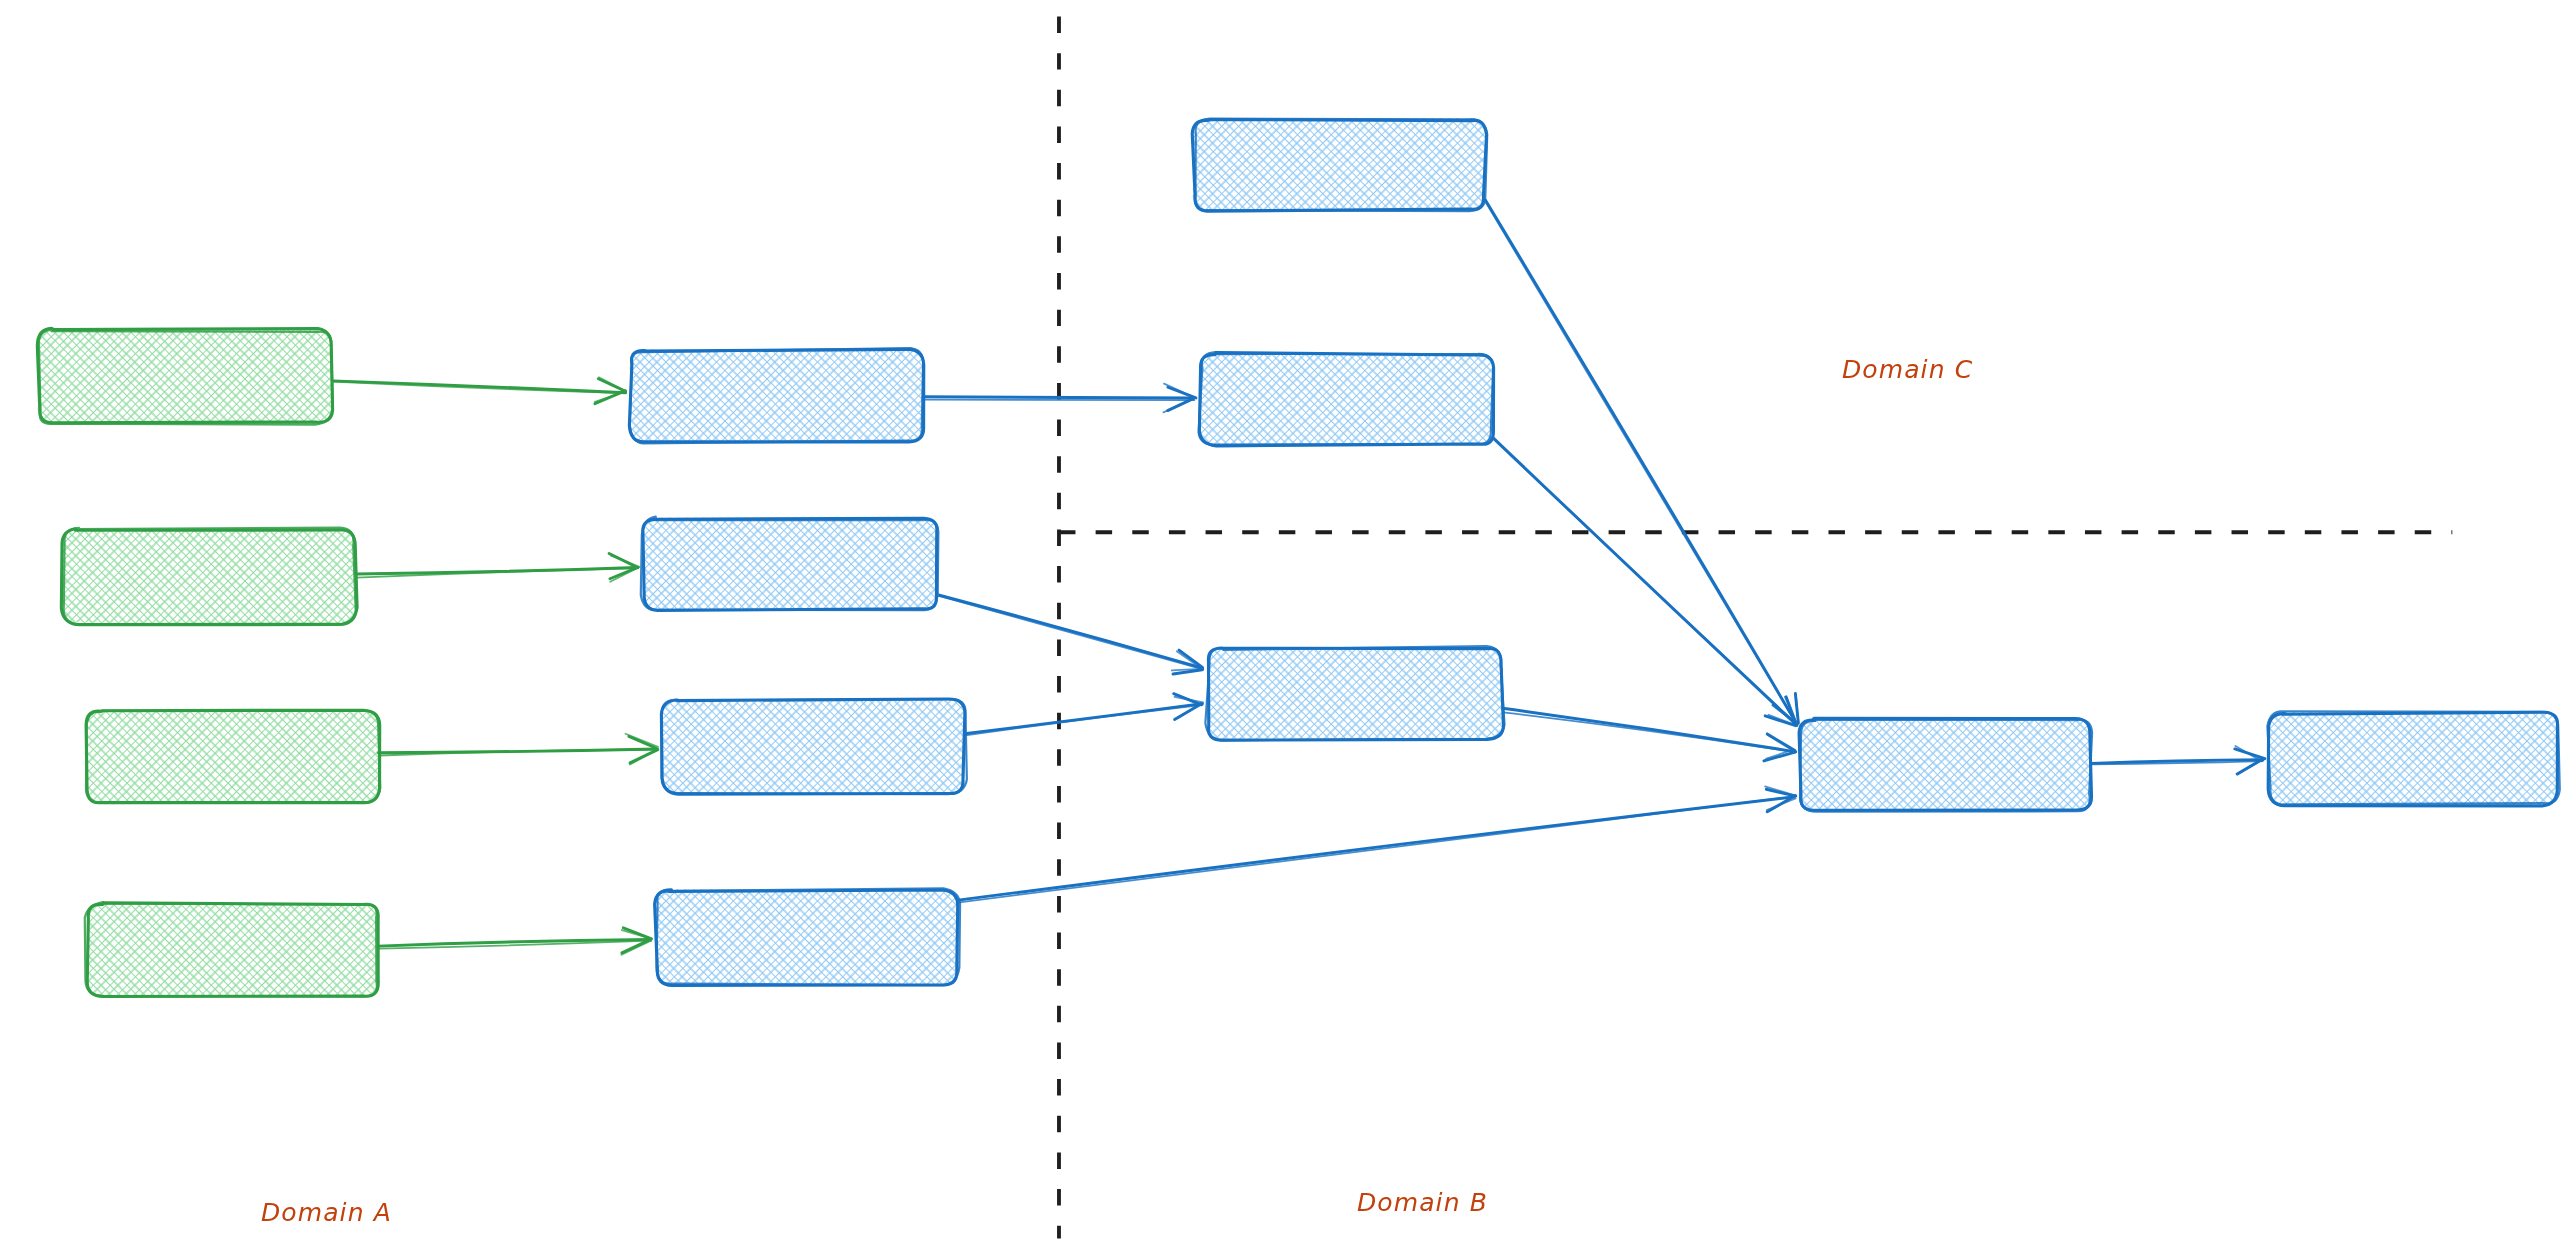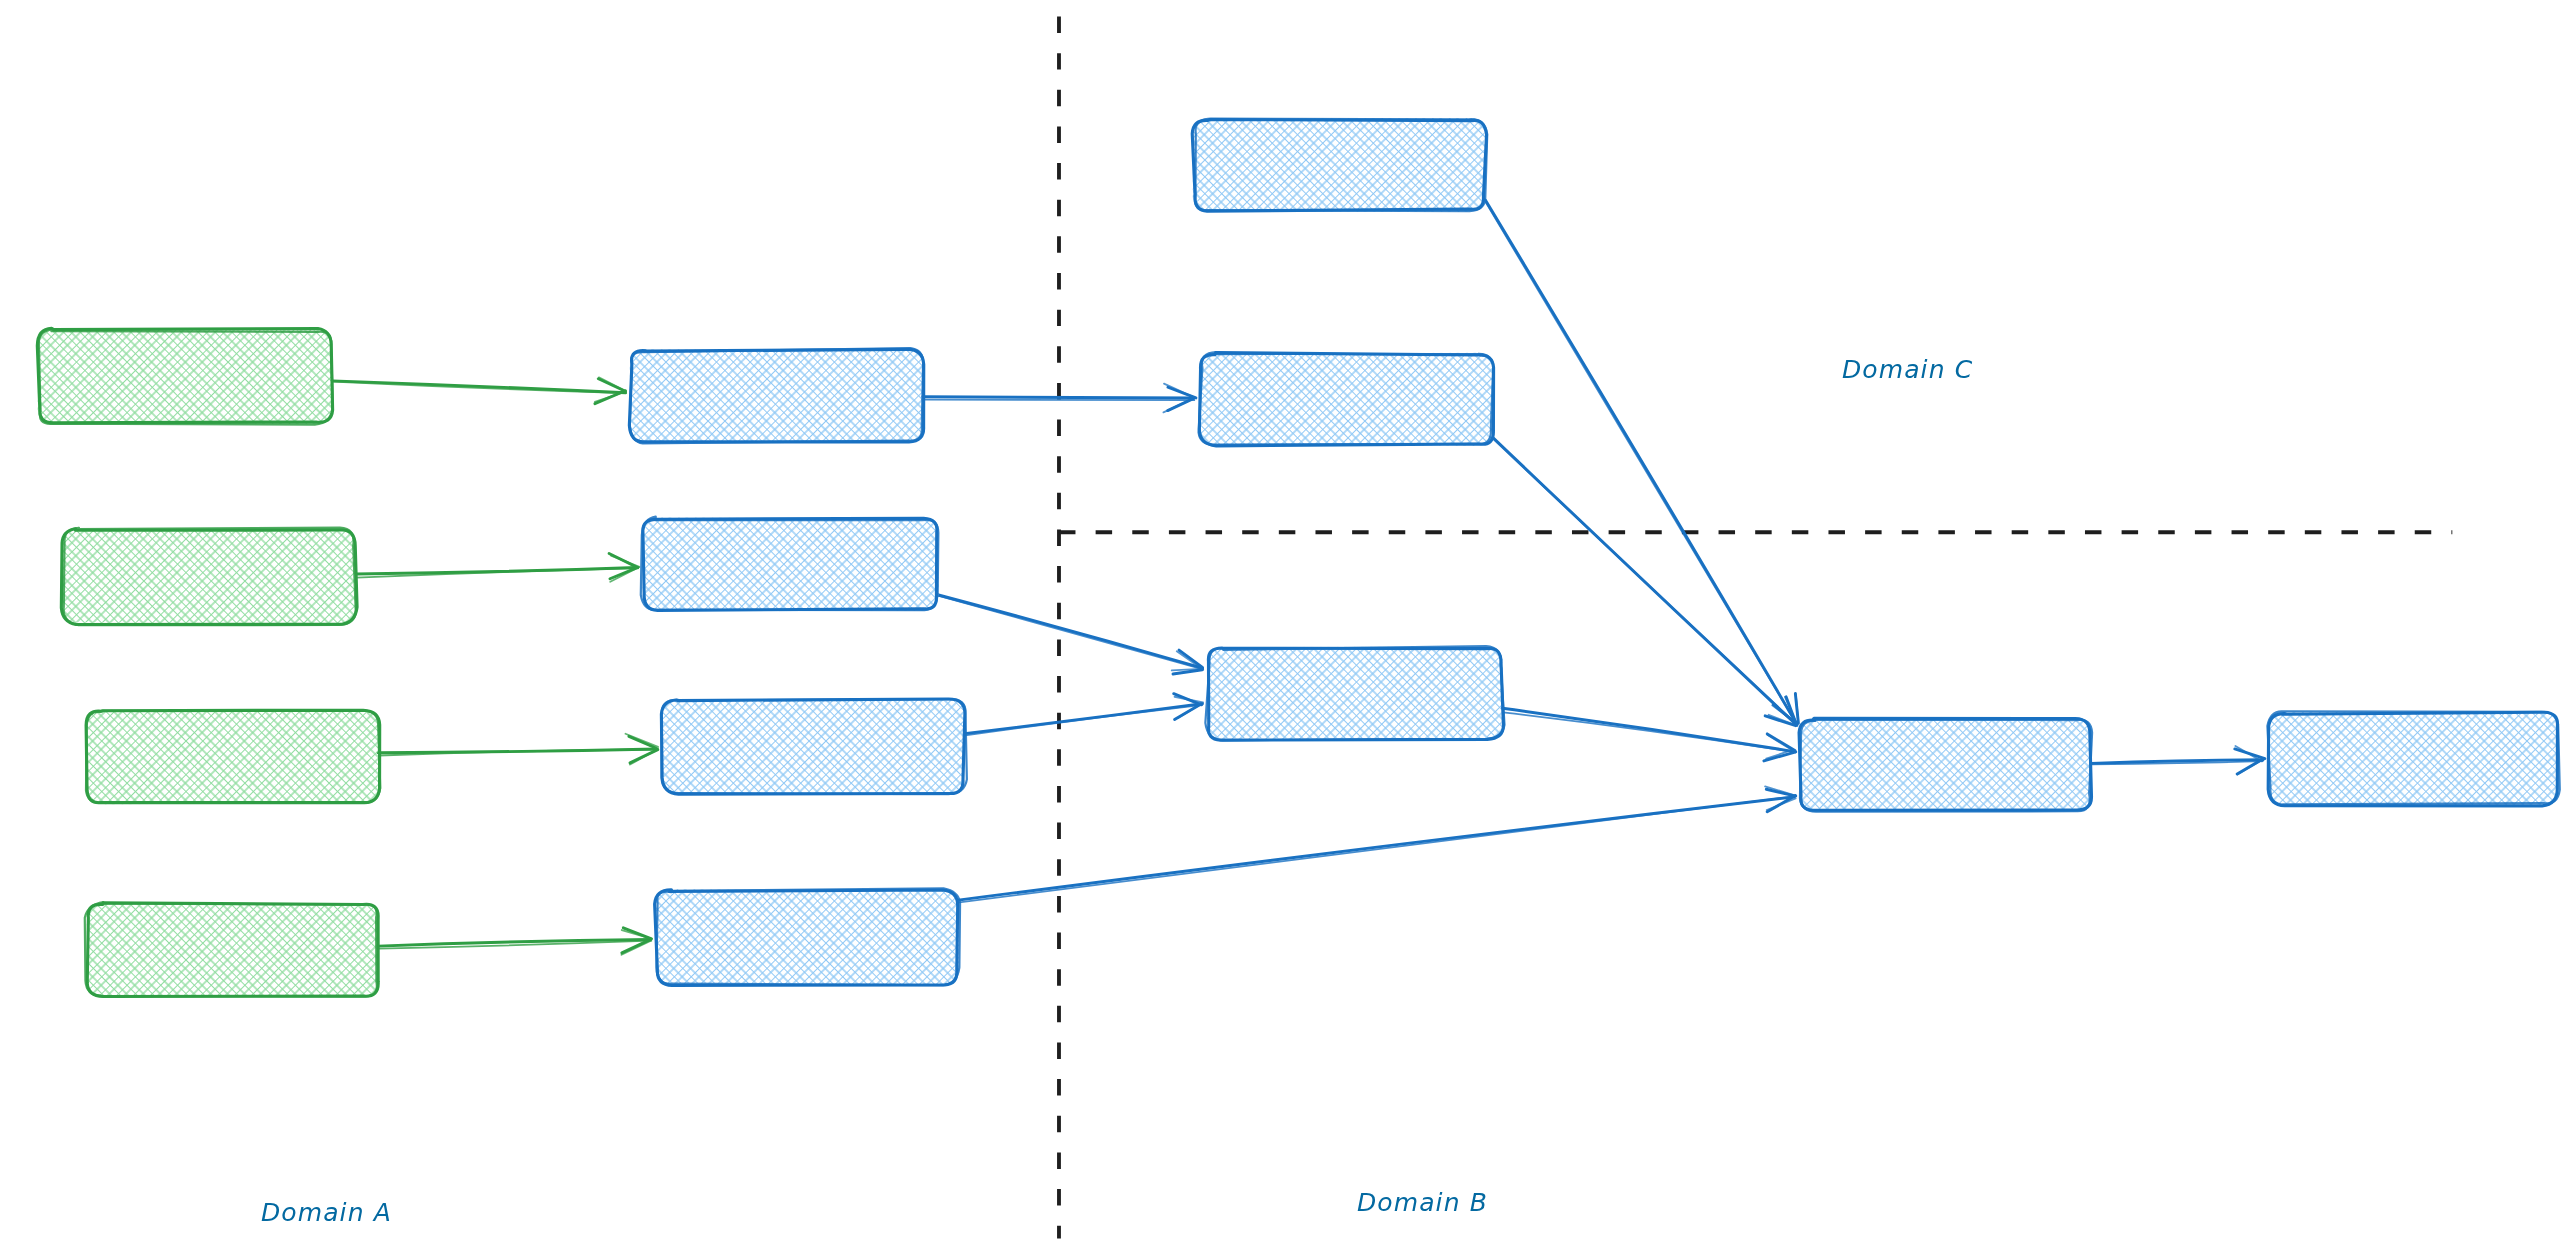--- a/index.html
+++ b/index.html
@@ -1,20 +1,20 @@
 <!DOCTYPE html>
 <html style="font-size:14.7px"><head>
 <meta charset="utf-8">
 <style>
   html,body{margin:0;padding:0;background:#ffffff;}
   body{width:2576px;height:1255px;overflow:hidden;
        font-family:"DejaVu Sans", sans-serif;}
   #stage{position:relative;width:2576px;height:1255px;background:#ffffff;}
   #stage svg.layer{position:absolute;left:0;top:0;width:2576px;height:1255px;}
-  .domain-label{position:absolute;color:#0369a1;font-family:"DejaVu Sans", sans-serif;
+  .domain-label{position:absolute;color:#c2410c;font-family:"DejaVu Sans", sans-serif;
     font-size:25px;letter-spacing:1.1px;white-space:nowrap;font-style:italic;font-weight:500;}
 </style>
 </head>
 <body>
 
 <div id="stage">
 
   <svg class="layer" id="art" viewBox="0 0 2812 1370">
     <defs>
       <pattern id="hatchGreen" width="13" height="13" patternUnits="userSpaceOnUse" patternTransform="rotate(45)">

